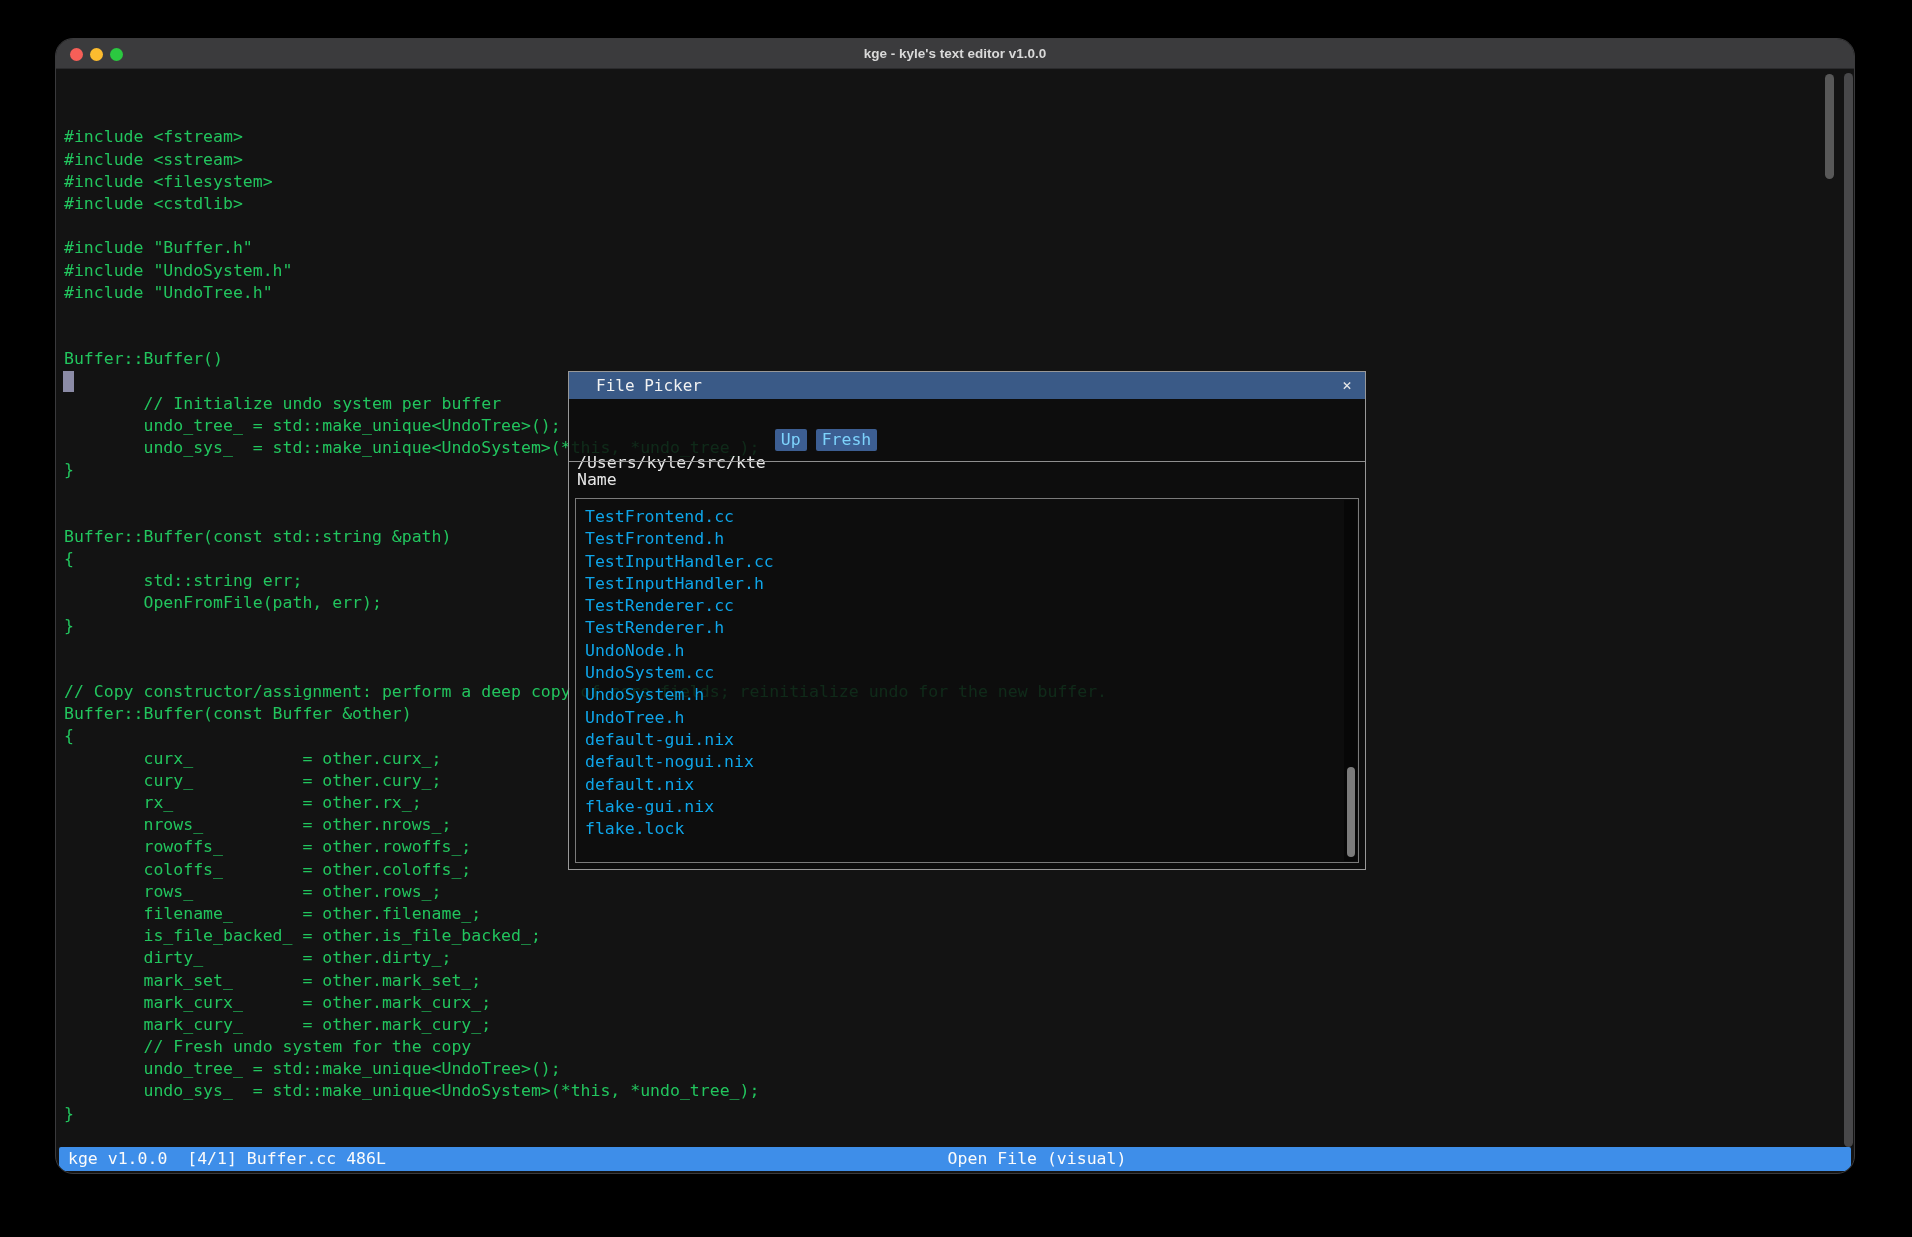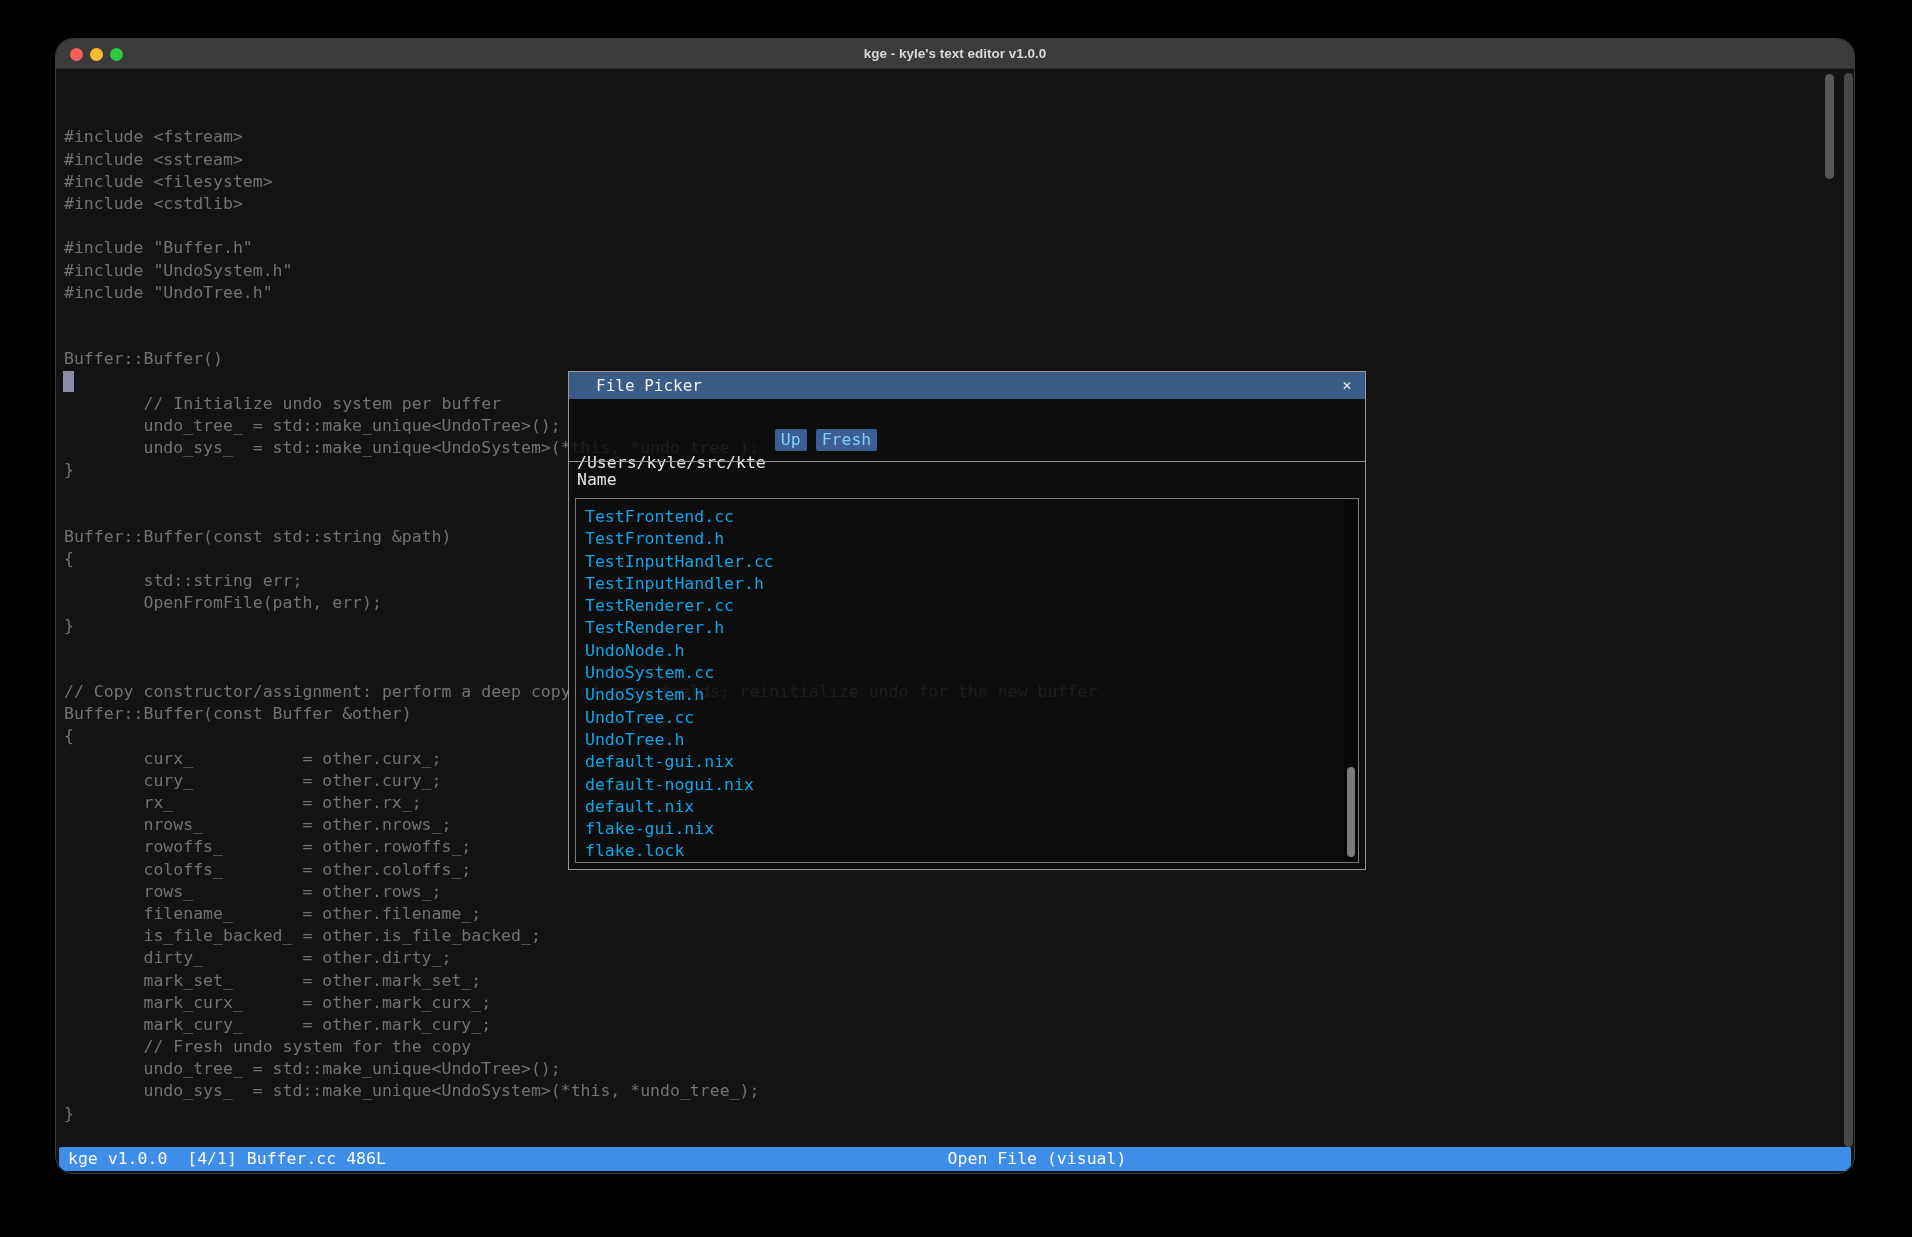--- a/index.html
+++ b/index.html
@@ -10,21 +10,21 @@
     background:#141414;border:1px solid #3a3a3c;border-radius:18px;overflow:hidden;}
 
   .titlebar{position:absolute;left:0;top:0;right:0;height:30px;background:#3b3b3d;
     border-bottom:1px solid #2b2b2d;}
   .lights{position:absolute;left:14px;top:9px;display:flex;gap:7px;}
   .light{width:13px;height:13px;border-radius:50%;}
   .win-title{position:absolute;left:0;right:0;top:0;height:30px;line-height:30px;text-align:center;
     font-family:"Liberation Sans",sans-serif;font-weight:bold;font-size:13.5px;color:#d9d9d9;}
 
   .editor{position:absolute;left:0;top:31px;right:0;bottom:26px;background:#131313;}
-  .code{position:absolute;left:8px;top:12px;font-size:16.5px;line-height:22.2px;color:#737373;white-space:pre;}
+  .code{position:absolute;left:8px;top:12px;font-size:16.5px;line-height:22.2px;color:#22c55e;white-space:pre;}
   .code-line{height:22.2px;}
   .cursor{position:absolute;left:7px;top:332px;width:11px;height:21px;background:#8b8ba6;}
   .edit-scroll-thumb{position:absolute;left:1769px;top:35px;width:9px;height:105px;background:#585858;border-radius:4.5px;}
   .edge-strip{position:absolute;left:1788px;top:34px;width:9px;height:1074px;background:#48484a;border-radius:4.5px;}
 
   .dialog{position:absolute;left:512px;top:332px;width:798px;height:499px;border:1px solid #989898;}
   .dialog-title{position:relative;height:27px;background:#3a5a87;color:#f2f2f2;
     font-size:16px;line-height:27px;padding-left:27px;}
   .dialog-close{position:absolute;right:9px;top:0;width:18px;height:27px;line-height:27px;
     text-align:center;color:#e8e8e8;font-size:15px;cursor:default;}
@@ -88,21 +88,20 @@
       <div class="file-list">
         <div class="file-item">TestFrontend.cc</div>
           <div class="file-item">TestFrontend.h</div>
           <div class="file-item">TestInputHandler.cc</div>
           <div class="file-item">TestInputHandler.h</div>
           <div class="file-item">TestRenderer.cc</div>
           <div class="file-item">TestRenderer.h</div>
           <div class="file-item">UndoNode.h</div>
           <div class="file-item">UndoSystem.cc</div>
           <div class="file-item">UndoSystem.h</div>
-          <div class="file-item">UndoTree.cc</div>
           <div class="file-item">UndoTree.h</div>
           <div class="file-item">default-gui.nix</div>
           <div class="file-item">default-nogui.nix</div>
           <div class="file-item">default.nix</div>
           <div class="file-item">flake-gui.nix</div>
           <div class="file-item">flake.lock</div>
         <div class="list-scroll-track"></div>
         <div class="list-scroll-thumb"></div>
       </div>
     </div>

